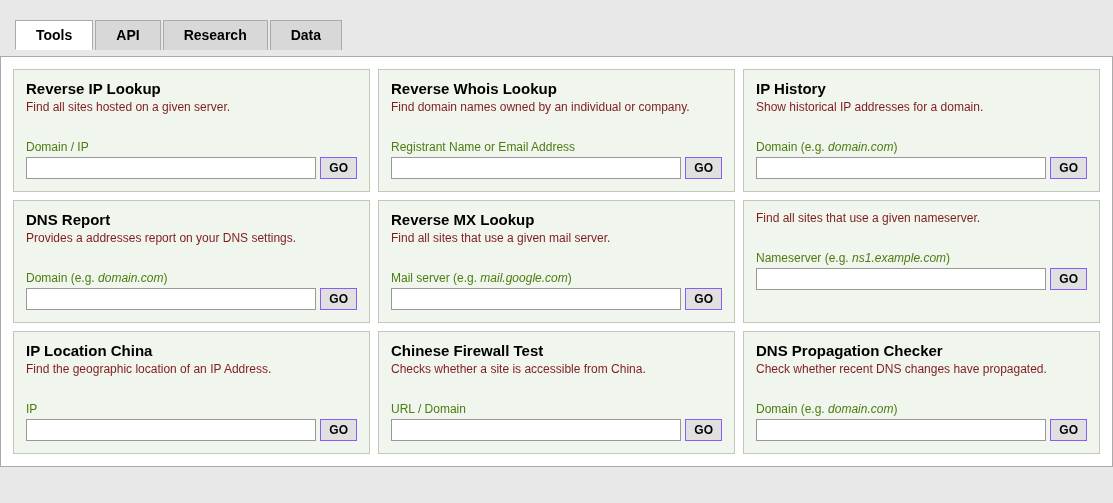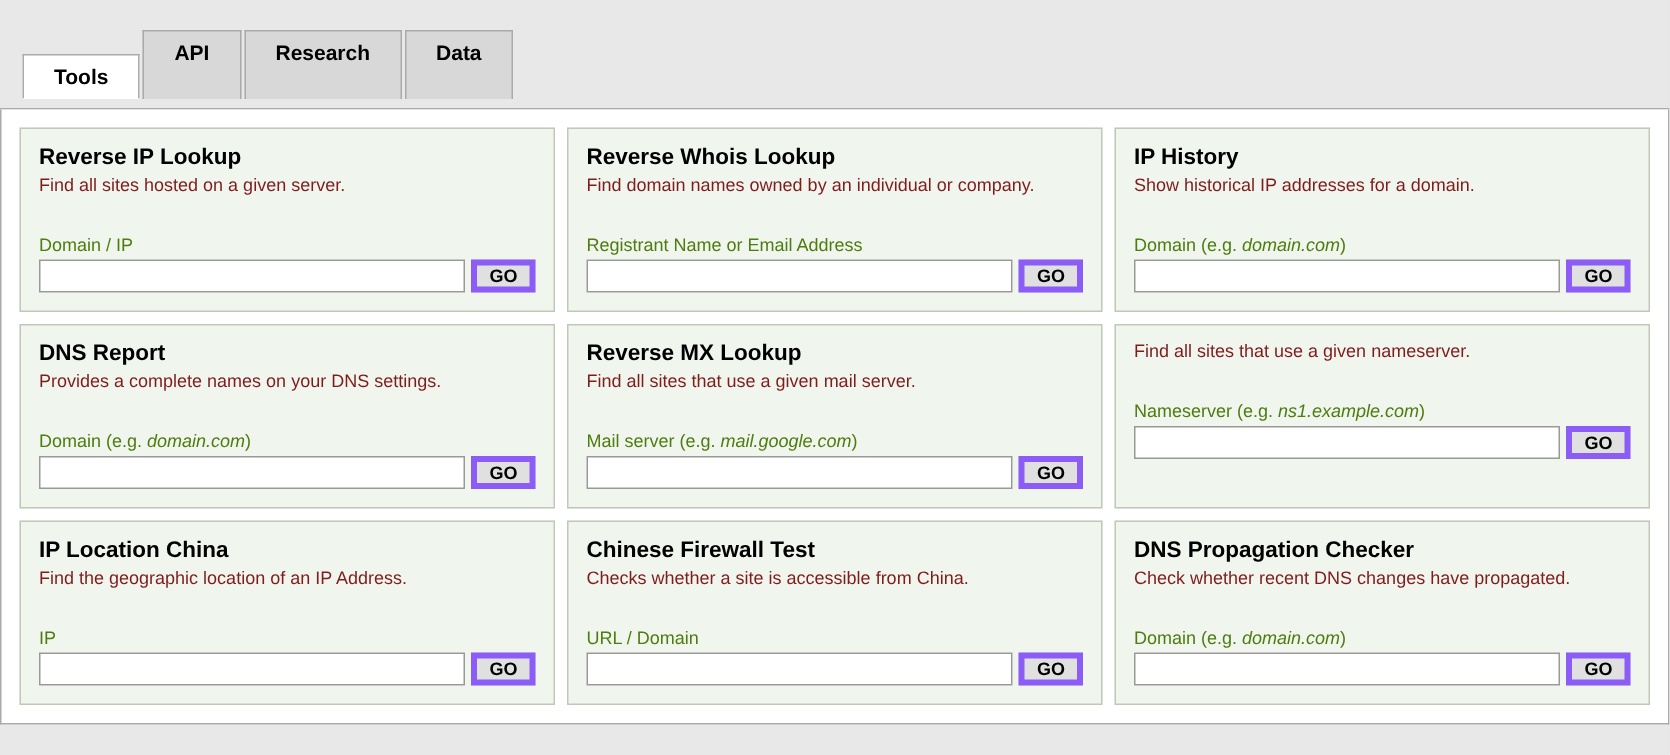--- a/index.html
+++ b/index.html
@@ -56,21 +56,20 @@
       font-size: 14px;
       font-weight: bold;
       margin-right: 2px;
       border-bottom: none;
       color: #000;
     }
     .nav-tab.active {
       background: #fff;
       border-bottom: 1px solid #fff;
       z-index: 1;
-      margin-top: 16px;
     }
     .content {
       background: #fff;
       padding: 12px;
       border: 1px solid #aaa;
       border-top: none;
     }
     .tools-grid {
       display: grid;
       grid-template-columns: 1fr 1fr 1fr;
@@ -110,21 +109,21 @@
       height: 22px;
       border: 1px solid #999;
       background: #fff;
       padding: 2px 4px;
       font-size: 12px;
     }
     .tool-go-btn {
       height: 22px;
       padding: 0 8px;
       background: #e0e0e0;
-      border: 4px solid #8b5cf6;
+      border: 1px solid #8b5cf6;
       font-size: 12px;
       font-weight: bold;
       cursor: pointer;
       color: #000;
     }
   </style>
 </head>
 <body>
 
 <div class="page-wrapper">
@@ -167,21 +166,21 @@
     <div class="tool-title">IP History</div>
     <div class="tool-desc">Show historical IP addresses for a domain.</div>
     <div class="tool-input-label">Domain (e.g. <em>domain.com</em>)</div>
     <div class="tool-input-row">
       <input class="tool-input" type="text" value="" style="">
       <button class="tool-go-btn">GO</button>
     </div>
   </div>
         <div class="tool-card">
     <div class="tool-title">DNS Report</div>
-    <div class="tool-desc">Provides a complete names on your DNS settings.</div>
+    <div class="tool-desc">Provides a addresses report on your DNS settings.</div>
     <div class="tool-input-label">Domain (e.g. <em>domain.com</em>)</div>
     <div class="tool-input-row">
       <input class="tool-input" type="text" value="" style="">
       <button class="tool-go-btn">GO</button>
     </div>
   </div>
         <div class="tool-card">
     <div class="tool-title">Reverse MX Lookup</div>
     <div class="tool-desc">Find all sites that use a given mail server.</div>
     <div class="tool-input-label">Mail server (e.g. <em>mail.google.com</em>)</div>

